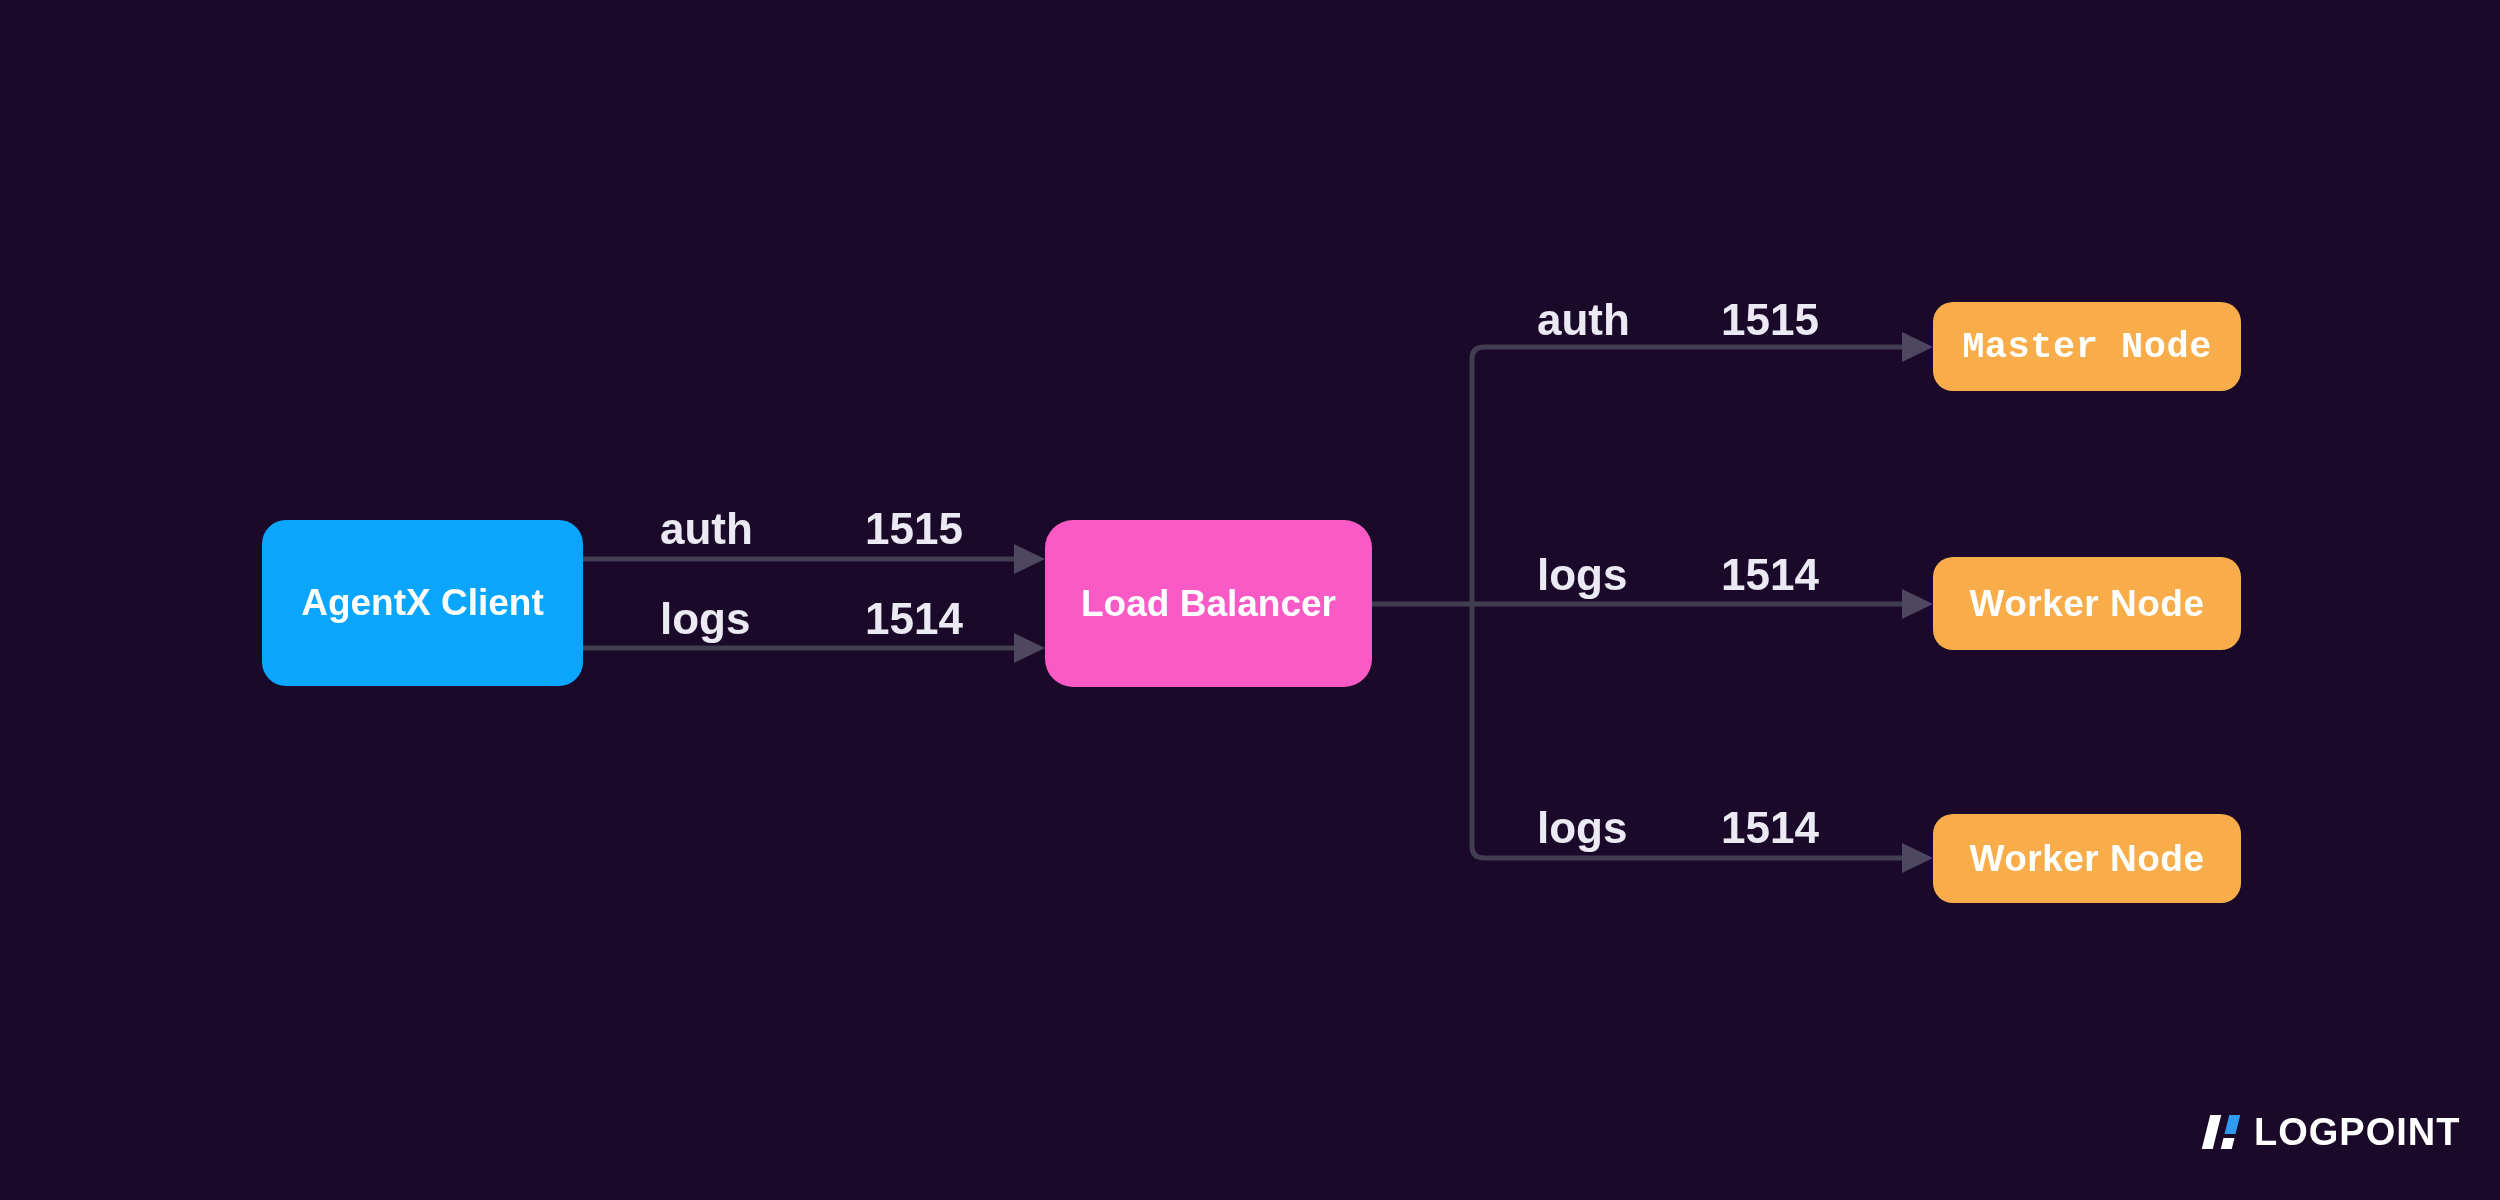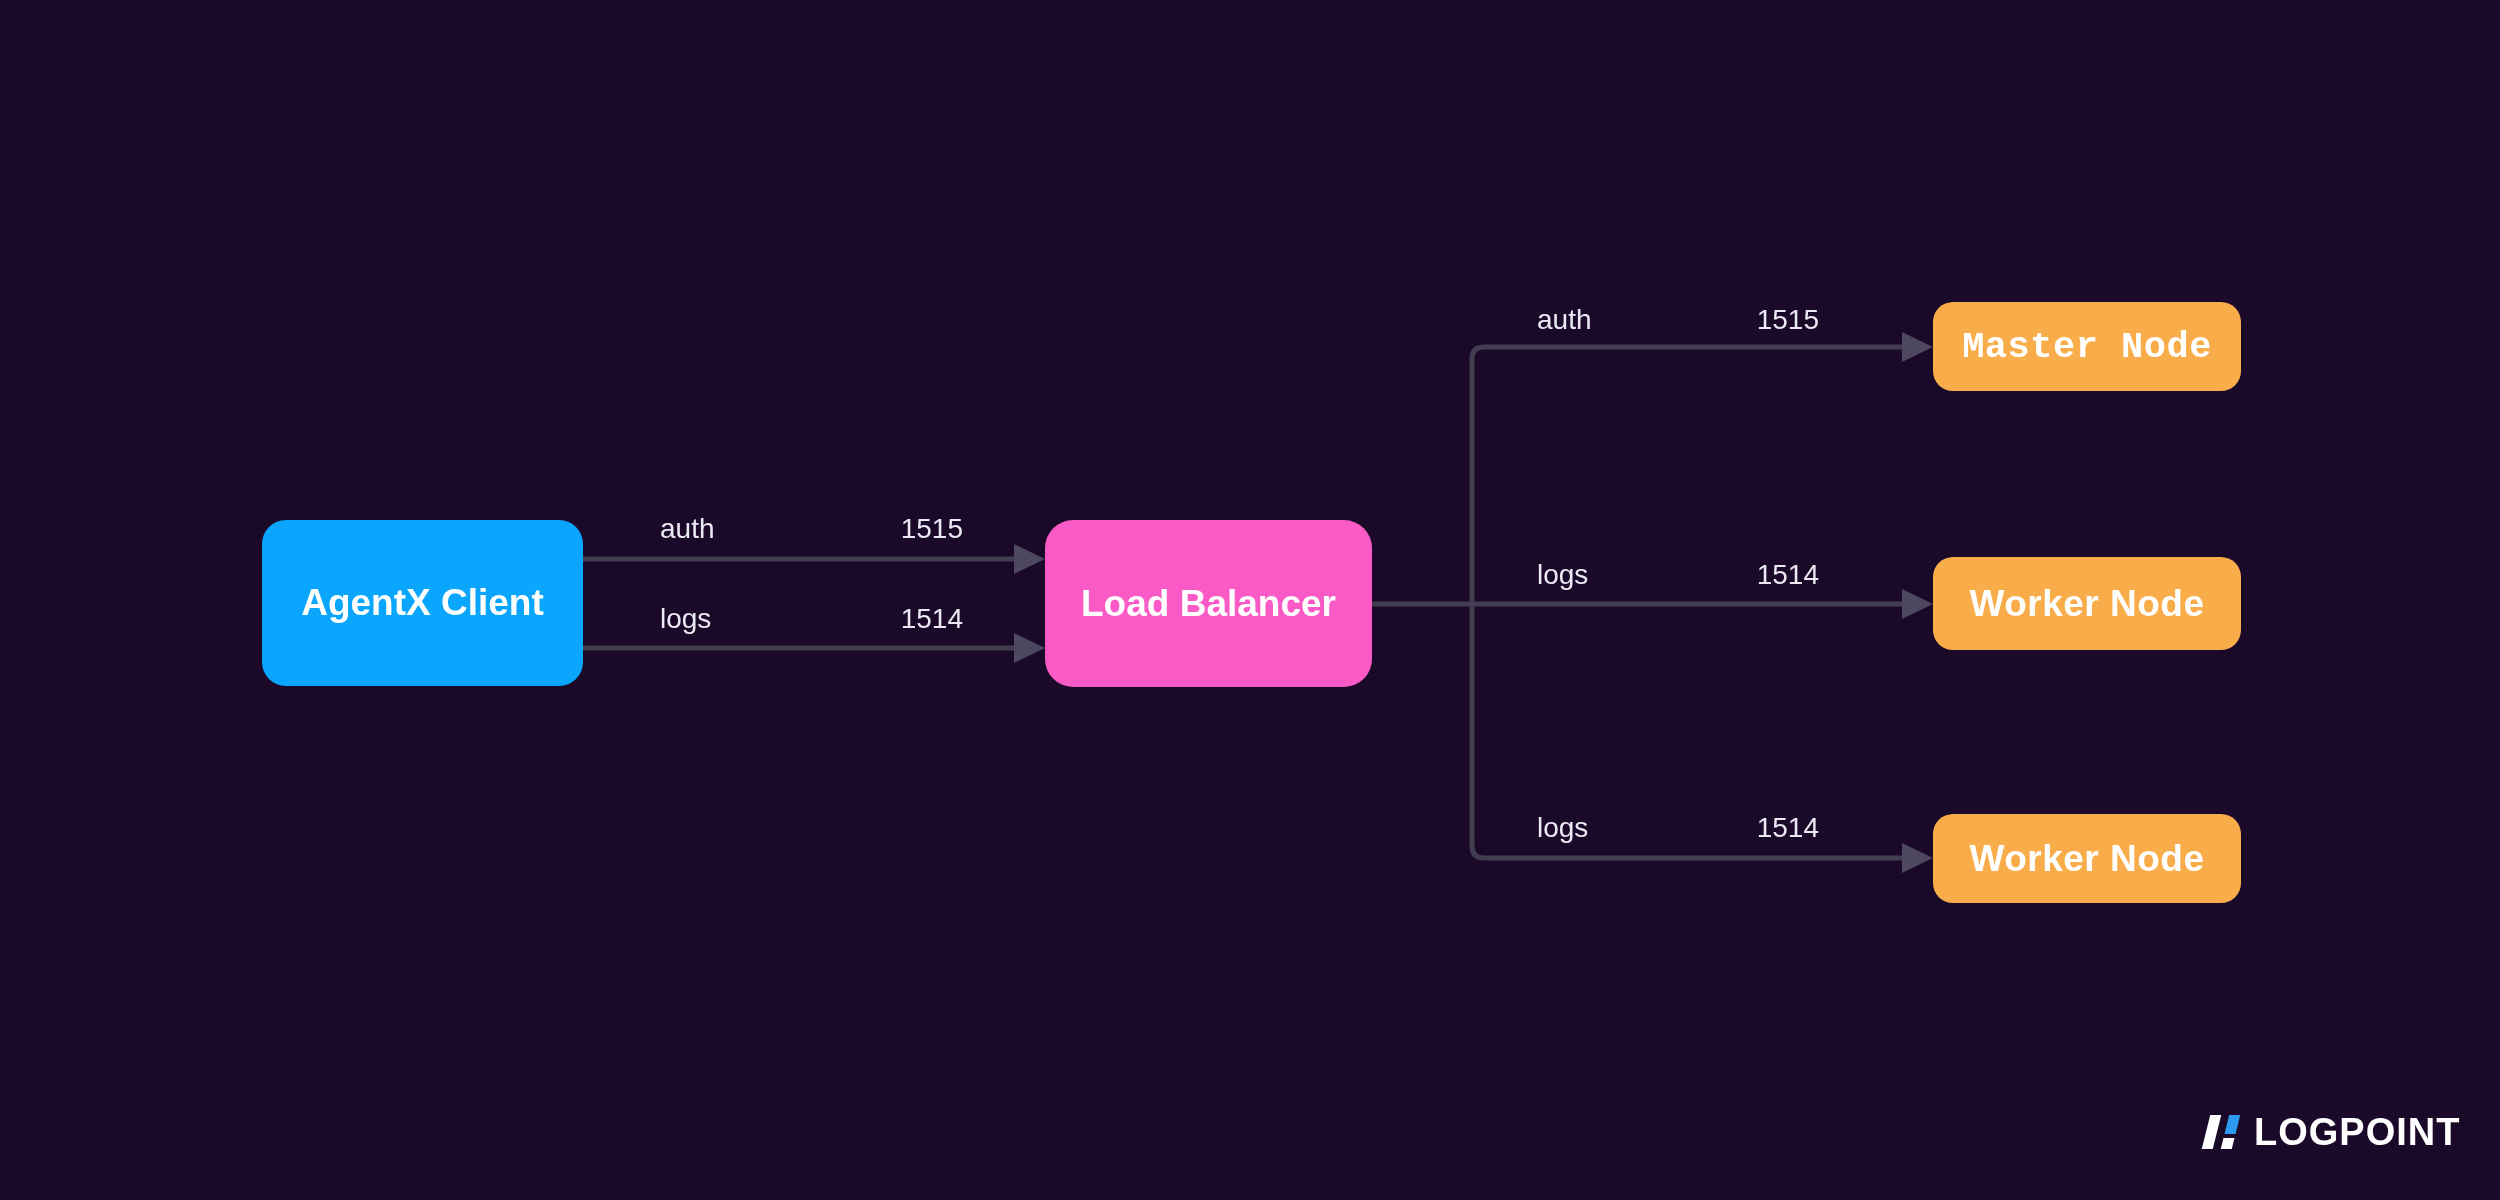--- a/index.html
+++ b/index.html
@@ -43,23 +43,23 @@
   .node-lb       { left: 1045px; top: 520px; width: 327px; height: 167px; border-radius: 28px; }
   .node-master   { left: 1933px; top: 302px; width: 308px; height: 89px; font-family: Liberation Mono, monospace; }
   .node-worker1  { left: 1933px; top: 557px; width: 308px; height: 93px; }
   .node-worker2  { left: 1933px; top: 814px; width: 308px; height: 89px; }
 
   .conn-label {
     position: absolute;
     display: flex;
     justify-content: space-between;
     align-items: baseline;
-    font-size: 28px;
+    font-size: 44px;
     line-height: 44px;
-    font-weight: 400;
+    font-weight: 700;
   }
   .lbl-client-auth { left: 660px;  top: 507px; width: 303px; }
   .lbl-client-logs { left: 660px;  top: 597px; width: 303px; }
   .lbl-lb-auth     { left: 1537px; top: 298px; width: 282px; }
   .lbl-lb-logs1    { left: 1537px; top: 553px; width: 282px; }
   .lbl-lb-logs2    { left: 1537px; top: 806px; width: 282px; }
 
   .logo {
     position: absolute;
     left: 2206px;

